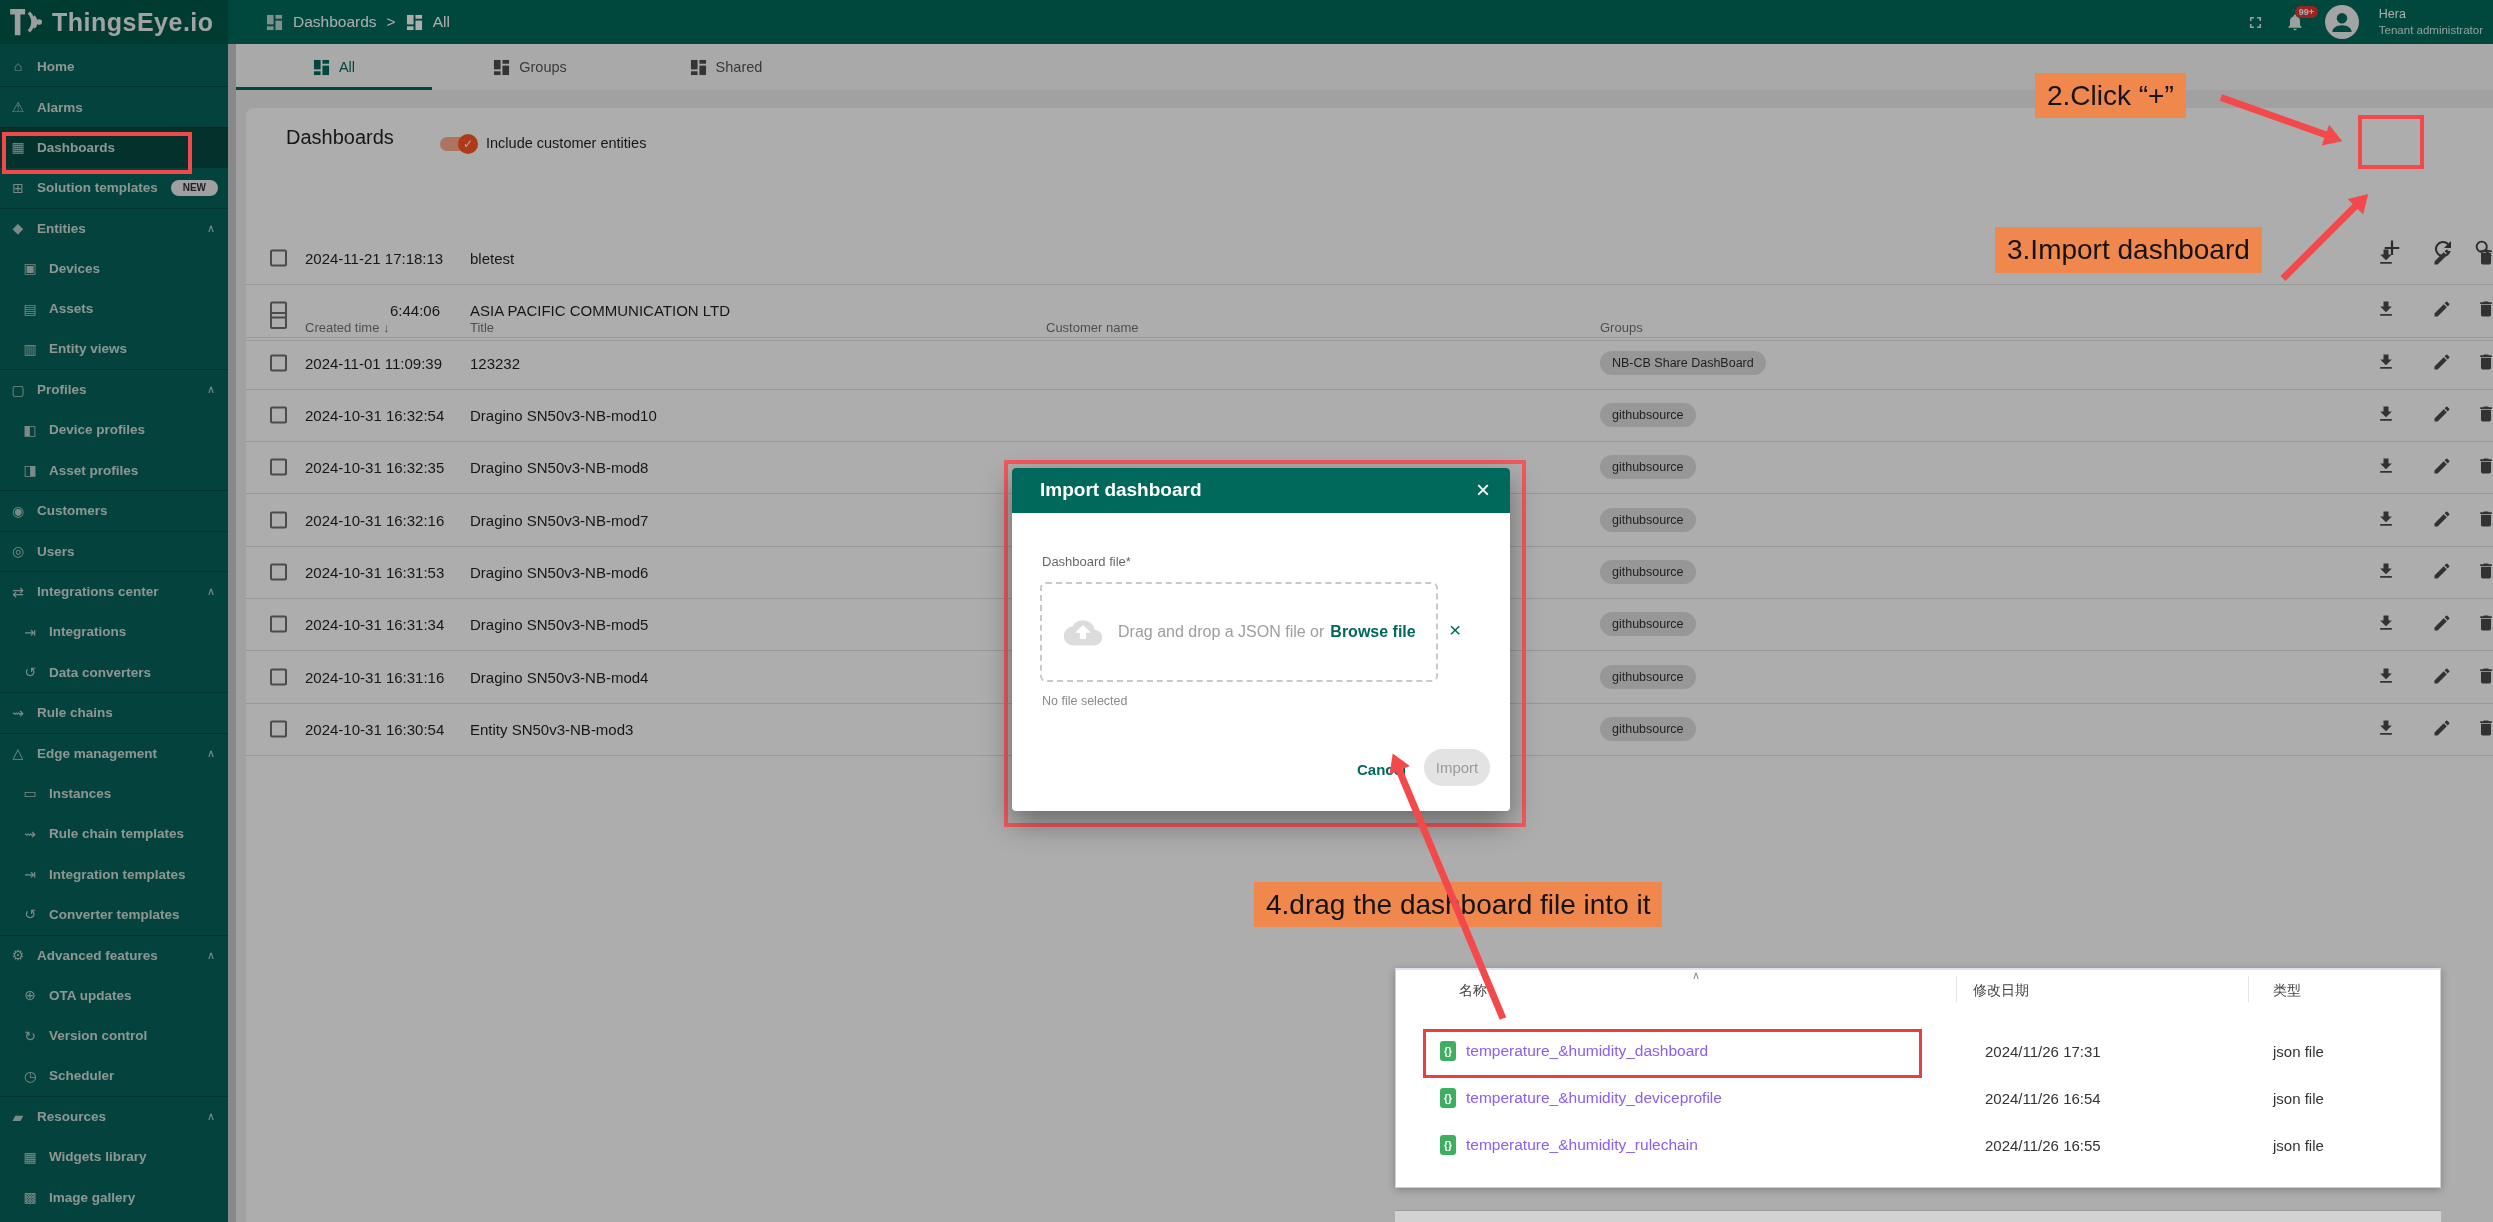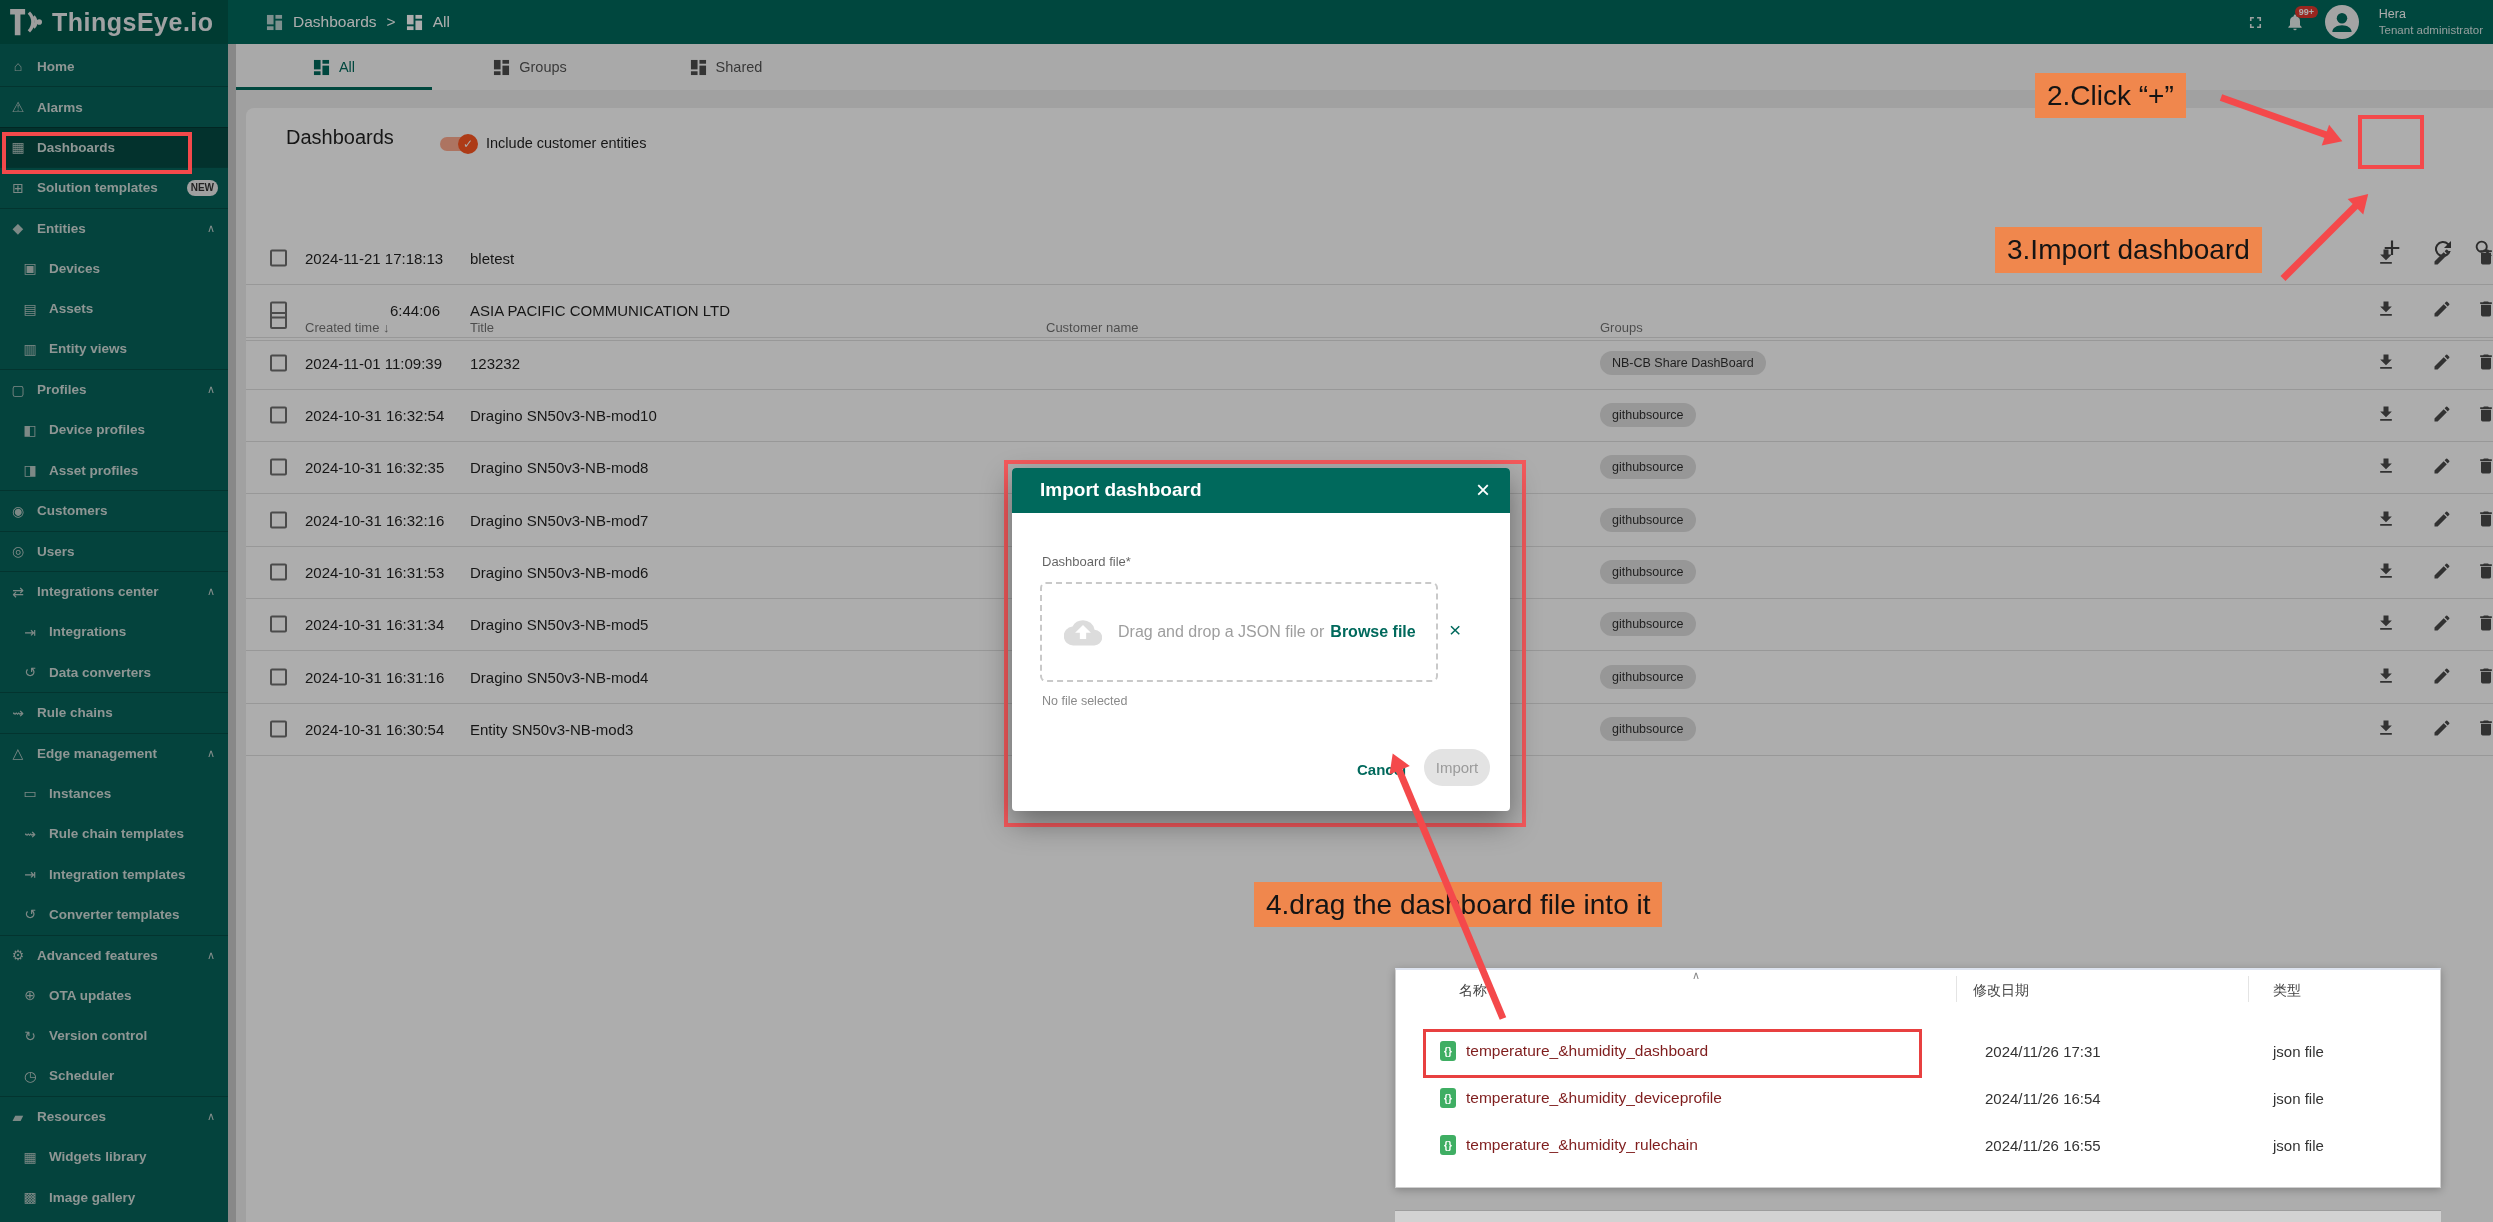--- a/index.html
+++ b/index.html
@@ -29,21 +29,21 @@
   
   #sidebar{left:0;top:44px;width:228px;height:1178px;background:#07635a;z-index:10;padding-top:2px;box-sizing:border-box;}
   .s-item{height:40.4px;display:flex;align-items:center;padding-left:7px;box-sizing:border-box;cursor:pointer;}
   .s-item.divtop{border-top:1px solid rgba(0,0,0,.22);}
   .s-item.active{background:rgba(0,0,0,.25);}
   .s-item.lvl1{padding-left:19px;}
   .s-icon{width:22px;text-align:center;font-size:14px;color:#b9cac6;margin-right:8px;flex:none;}
   .s-label{font-size:13.5px;font-weight:600;color:#d2ddda;white-space:nowrap;}
   .s-caret{margin-left:auto;margin-right:13px;color:#c3d2ce;font-size:11px;}
   .s-badge{margin-left:auto;margin-right:10px;background:#ececec;color:#333;font-size:10px;font-weight:bold;
-    border-radius:9px;padding:3px 4px;line-height:1;}
+    border-radius:9px;padding:3px 12px;line-height:1;}
   #side-scrollbar{left:228px;top:44px;width:8px;height:1178px;background:#c9c9c9;z-index:10;}
 
   
   #tabbar{left:236px;top:44px;width:2257px;height:46px;background:#fafafa;display:flex;z-index:5;}
   .tab{width:196px;height:46px;display:flex;align-items:center;justify-content:center;gap:9px;cursor:pointer;position:relative;}
   .tab .t-ic{display:inline-flex;color:#4d4d4d;}
   .tab .t-ic svg{fill:currentColor;}
   .tab .t-label{font-size:14.5px;font-weight:500;color:rgba(0,0,0,.68);}
   .tab.active .t-label, .tab.active .t-ic{color:#00695c;}
   .tab.active::after{content:'';position:absolute;left:0;bottom:0;width:100%;height:3px;background:#00695c;}
@@ -110,21 +110,21 @@
 
   
   #explorer{left:1395px;top:968px;width:1046px;height:220px;background:#fff;border:1px solid #cfcfcf;
     box-sizing:border-box;z-index:55;box-shadow:0 2px 8px rgba(0,0,0,.25);border-top:2px solid #dde3ef;}
   .ex-h{position:absolute;top:12px;font-size:14px;color:#444;cursor:pointer;}
   .ex-sep{position:absolute;top:6px;width:1px;height:26px;background:#e4e4e4;}
   #ex-caret{position:absolute;left:296px;top:-1px;font-size:11px;color:#888;}
   .ex-row{position:absolute;left:0;width:100%;height:46px;cursor:pointer;}
   .f-ic{position:absolute;left:44px;top:50%;transform:translateY(-50%);width:16px;height:20px;background:#3fae63;
     border-radius:3px;color:#fff;font-size:10px;font-weight:bold;display:flex;align-items:center;justify-content:center;}
-  .f-name{position:absolute;left:70px;top:50%;transform:translateY(-50%);font-size:15.5px;color:#7f1d1d;white-space:nowrap;}
+  .f-name{position:absolute;left:70px;top:50%;transform:translateY(-50%);font-size:15.5px;color:#8b5cf6;white-space:nowrap;}
   .f-date{position:absolute;left:589px;top:50%;transform:translateY(-50%);font-size:15px;color:#333;}
   .f-type{position:absolute;left:877px;top:50%;transform:translateY(-50%);font-size:15px;color:#333;}
   #file-redrect{left:1423px;top:1029px;width:499px;height:49px;border:3px solid #e84040;z-index:58;box-sizing:border-box;position:absolute;}
   #bottom-strip{left:1395px;top:1210px;width:1046px;height:12px;background:rgba(255,255,255,.45);z-index:55;
     border-top:1px solid rgba(0,0,0,.25);position:absolute;}
 </style>
 </head>
 <body>
 
 <div id="screen">

